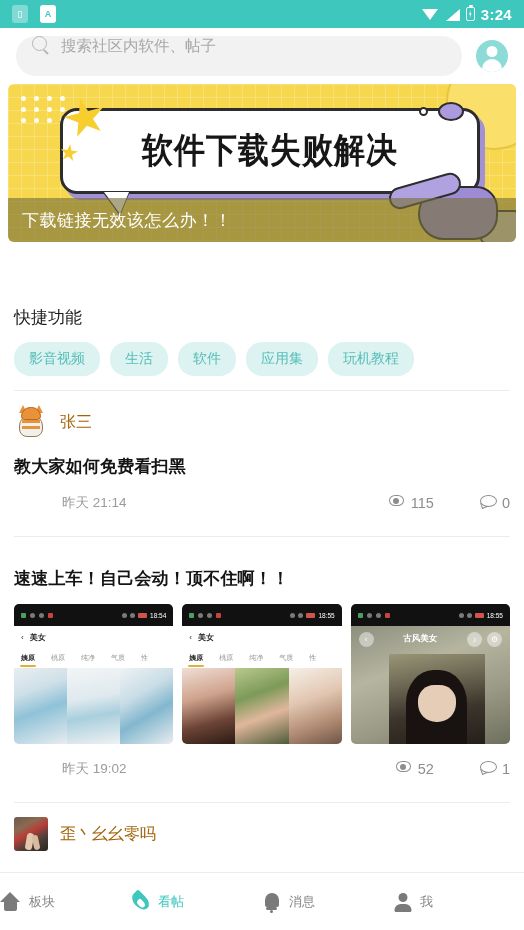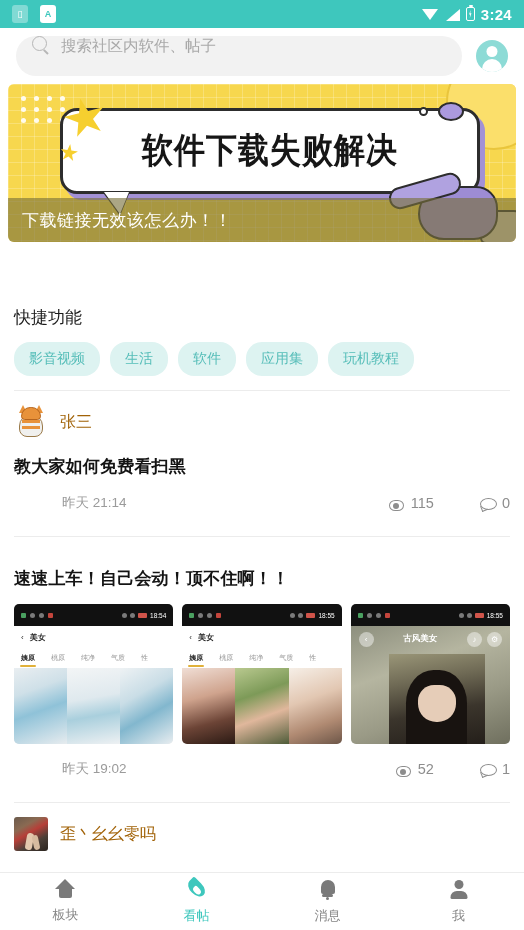--- a/index.html
+++ b/index.html
@@ -206,21 +206,21 @@
      background:linear-gradient(150deg,#6b5a4c 0%,#8a6a52 28%,#b63f38 46%,#4c4038 70%,#2b241f 100%); }
   .pa-photo .leg{ position:absolute; left:12px; top:16px; width:7px; height:17px;
      background:#e3c8ad; transform:rotate(10deg); border-radius:3px; }
   .pa-photo .leg2{ position:absolute; left:19px; top:18px; width:6px; height:15px;
      background:#d6bb9f; transform:rotate(-12deg); border-radius:3px; }
   .post-user { color:#a16207; font-size:16px; }
   .post-title { font-size:17px; font-weight:bold; color:#141414; margin-top:16px; letter-spacing:.2px; }
   .post-meta { display:flex; align-items:center; margin-top:16px; }
   .post-time { color:#9b9b9b; font-size:13.5px;margin-left:48px; }
   .stats { margin-left:auto; display:flex; align-items:center; gap:46px; }
-  .stat { display:flex; align-items:flex-end; gap:7px; color:#8d8d8d; font-size:14.5px; }
+  .stat { display:flex; align-items:flex-start; gap:7px; color:#8d8d8d; font-size:14.5px; }
   .ic-eye { width:15px; height:11px; position:relative; }
   .ic-eye:before{
     content:""; position:absolute; inset:0; border:1.4px solid #8d8d8d;
     border-radius:50% 50% 50% 50%/60% 60% 60% 60%;
   }
   .ic-eye:after{
     content:""; position:absolute; left:4.4px; top:2.6px; width:6px; height:6px;
     border-radius:50%; background:#8d8d8d;
   }
   .ic-comment { width:15px; height:13px; position:relative; }
@@ -300,21 +300,21 @@
     position:absolute; left:30%; top:34%; right:30%; height:42%;
     background:#e6cdb8; border-radius:42% 42% 48% 48%;
   }
 
   
   .tabbar {
     position:absolute; left:0; right:0; bottom:0; height:58px;
     background:#fff; border-top:1px solid #ececec;
     display:flex; align-items:center;
   }
-  .tab { flex:1; display:flex; flex-direction:column; align-items:center; gap:8px; }
+  .tab { flex:1; display:flex; flex-direction:row; align-items:center; gap:8px; }
   .tab-label { font-size:13px; color:#858585; }
   .tab.active .tab-label { color:#3ec7bd; }
   .ic-home { width:21px; height:19px; position:relative; }
   .ic-home:before{
     content:""; position:absolute; left:0; top:0; width:0; height:0;
     border-left:10.5px solid transparent; border-right:10.5px solid transparent;
     border-bottom:10px solid #7a7a7a;
   }
   .ic-home:after{
     content:""; position:absolute; left:4px; top:9px; width:13px; height:10px;

